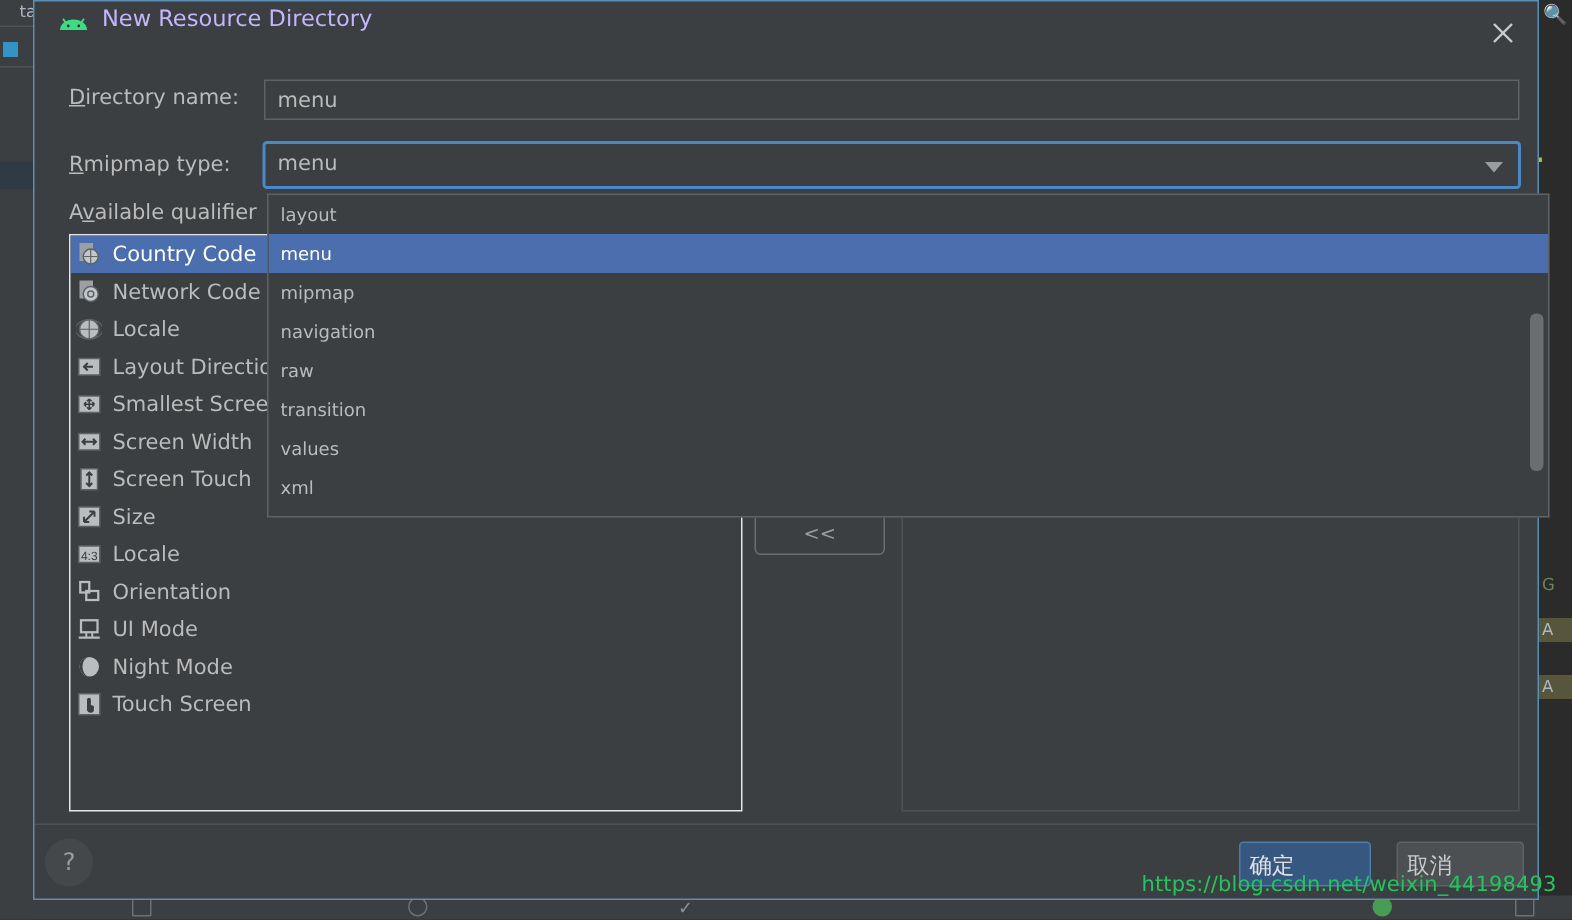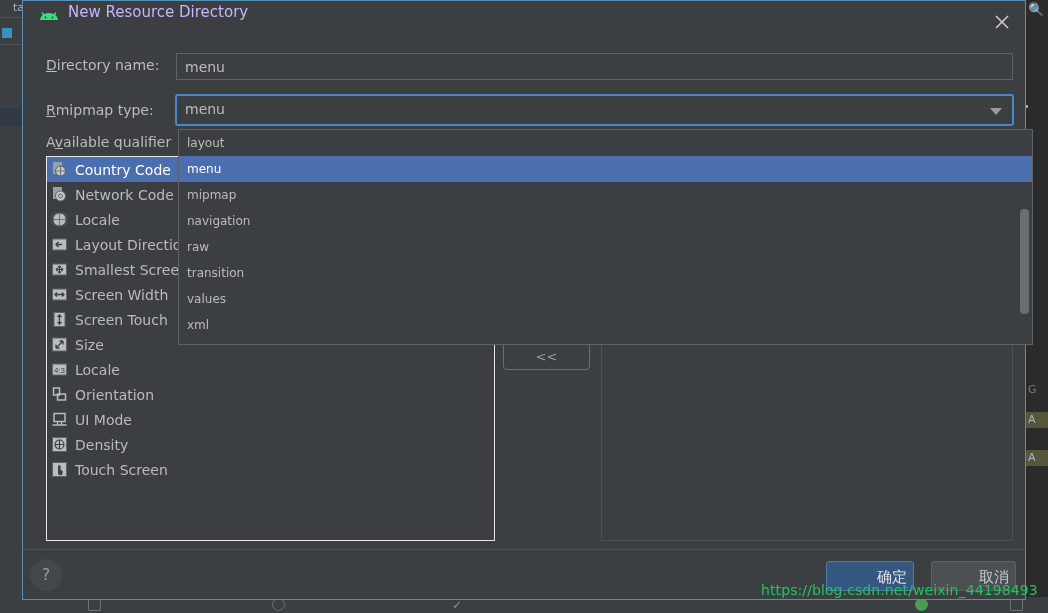--- a/index.html
+++ b/index.html
@@ -77,21 +77,21 @@
 
   
   .chosen-panel{position:absolute;left:578px;top:341px;width:412px;height:199px;
     background:#3c3f41;border:1px solid #4f5254;box-sizing:border-box;}
 
   
   .bottom-sep{position:absolute;left:0;top:548px;width:100%;height:1px;background:#4f5254;}
   .help-btn{position:absolute;left:7px;top:558px;width:32px;height:32px;border-radius:50%;
     background:#45484a;color:#9a9d9f;font-size:16px;line-height:32px;text-align:center;cursor:pointer;}
   .btn{position:absolute;top:560px;height:30px;box-sizing:border-box;border-radius:3px;
-    font-family:inherit;font-size:15px;line-height:28px;text-align:right;cursor:pointer;}
+    font-family:inherit;font-size:15px;line-height:28px;text-align:left;cursor:pointer;}
   .btn-ok{left:803px;width:88px;background:#365880;border:1px solid #4c7cab;color:#dfe1e2;}
   .btn-cancel{left:908px;width:85px;background:#4c5052;border:1px solid #5f6264;color:#c8cbcd;}
 
   
   #dropdown{position:absolute;left:155px;top:128px;width:855px;height:216px;
     background:#3c3f41;border:1px solid #5f6264;box-sizing:border-box;overflow:hidden;z-index:40;}
   .dd-item{height:26px;line-height:26px;padding-left:8px;font-size:12px;color:#bbbbbb;cursor:pointer;
     box-sizing:border-box;}
   .dd-item.selected{background:#4b6eaf;color:#ffffff;}
   .dd-scroll{position:absolute;right:3px;top:79px;width:9px;height:105px;background:#6b6e70;border-radius:4px;}
@@ -270,26 +270,25 @@
               <rect x="3" y="2.5" width="11" height="8" fill="none" stroke="#b9bdc0" stroke-width="1.5"></rect>
               <path d="M1.5 14 h14" stroke="#b9bdc0" stroke-width="1.5"></path>
               <path d="M6.5 10.5 v3.5 M10.5 10.5 v3.5" stroke="#b9bdc0" stroke-width="1.3"></path>
             </svg>
           </span>
           <span>UI Mode</span>
         </div>
         <div class="qual-item">
           <span class="qual-icon">
             <svg width="17" height="17" viewBox="0 0 17 17">
-              <rect x="1.5" y="1.5" width="14" height="14" fill="#b9bdc0" stroke="#5f6264"></rect>
-              <circle cx="8.5" cy="8.5" r="4.5" fill="none" stroke="#3c3f41" stroke-width="1.1"></circle>
-              <path d="M8.5 4 v9 M4 8.5 h9" stroke="#3c3f41" stroke-width="1.1"></path>
-            </svg>
-          </span>
-          <span>Density</span>
+              <circle cx="8.5" cy="8.5" r="6.5" fill="#b9bdc0"></circle>
+              <path d="M8.5 2 a6.5 6.5 0 0 0 0 13 a4.5 6.5 0 0 1 0 -13" fill="#3c3f41"></path>
+            </svg>
+          </span>
+          <span>Night Mode</span>
         </div>
         <div class="qual-item">
           <span class="qual-icon">
             <svg width="17" height="17" viewBox="0 0 17 17">
               <rect x="1.5" y="1.5" width="14" height="14" fill="#b9bdc0" stroke="#5f6264"></rect>
               <path d="M7 11 V5.5 a1.3 1.3 0 0 1 2.6 0 V9 l2 0.7 v2.5 a2 2 0 0 1 -2 2 H9 a2.5 2.5 0 0 1 -2 -1.5z" fill="#3c3f41"></path>
             </svg>
           </span>
           <span>Touch Screen</span>
         </div>

